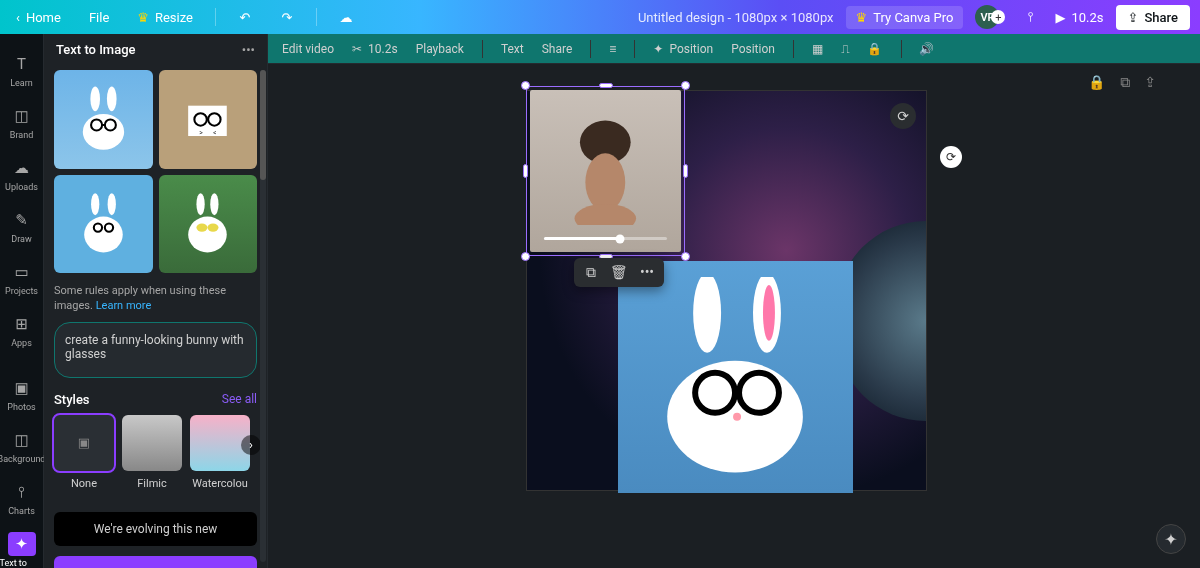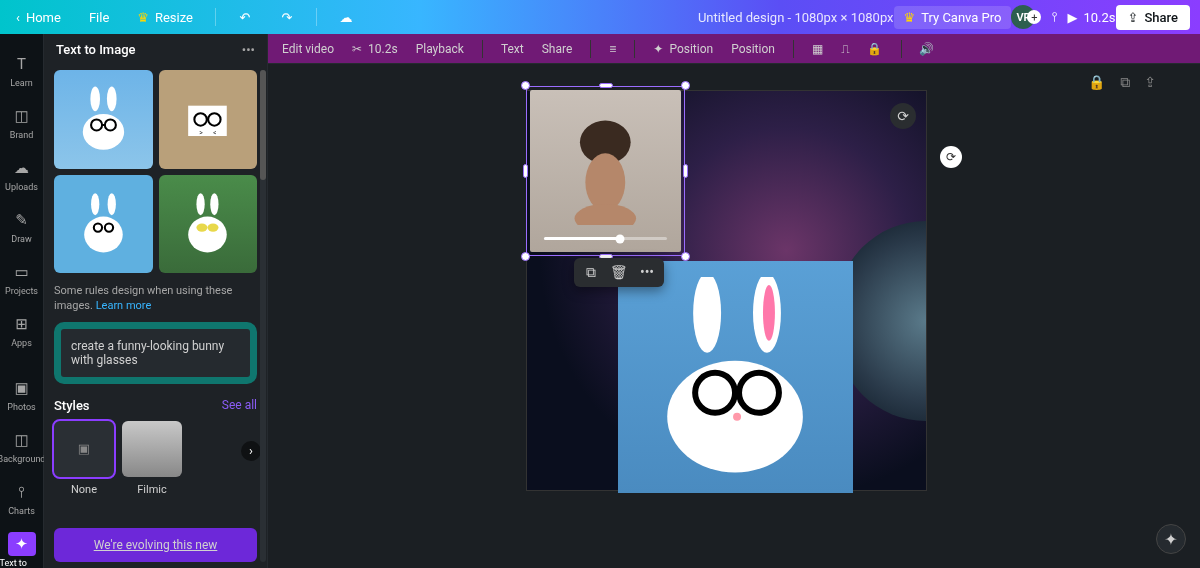--- a/index.html
+++ b/index.html
@@ -4,21 +4,21 @@
 <style>
 * { margin: 0; padding: 0; box-sizing: border-box; font-family: -apple-system, BlinkMacSystemFont, "Segoe UI", Roboto, sans-serif; }
 body { width: 1200px; height: 568px; overflow: hidden; background: #0d1216; color: #fff; display: flex; flex-direction: column; }
 
 
 .topbar { height: 34px; background: linear-gradient(90deg, #00c4cc 0%, #38b6ff 35%, #5b4ef5 65%, #8b3dff 100%); display: flex; align-items: center; padding: 0 10px; font-size: 13px; }
 .topbar .left { display: flex; align-items: center; gap: 16px; }
 .topbar .tbtn { display: flex; align-items: center; gap: 6px; cursor: pointer; padding: 4px 6px; border-radius: 4px; }
 .topbar .sep { width: 1px; height: 18px; background: rgba(255,255,255,.3); }
 .topbar .iconbtn { width: 26px; height: 26px; display: flex; align-items: center; justify-content: center; cursor: pointer; border-radius: 4px; }
-.topbar .right { margin-left: auto; display: flex; align-items: center; gap: 0; }
+.topbar .right { margin-left: auto; display: flex; align-items: center; gap: 12px; }
 .topbar .title { color: rgba(255,255,255,.85); font-size: 13px; }
 .topbar .trypro { background: rgba(255,255,255,.15); padding: 4px 10px; border-radius: 4px; display: flex; align-items: center; gap: 6px; cursor: pointer; }
 .avatar { width: 24px; height: 24px; border-radius: 50%; background: #2d5f4f; display: flex; align-items: center; justify-content: center; font-size: 11px; font-weight: 600; }
 .plusbadge { width: 14px; height: 14px; border-radius: 50%; background: #fff; color: #333; font-size: 11px; display: flex; align-items: center; justify-content: center; margin-left: -8px; }
 .playdur { display: flex; align-items: center; gap: 6px; cursor: pointer; }
 .share { background: #fff; color: #0d1216; padding: 5px 12px; border-radius: 4px; display: flex; align-items: center; gap: 6px; font-weight: 500; cursor: pointer; }
 .crown { color: #ffd700; }
 
 
 .main { flex: 1; display: flex; min-height: 0; }
@@ -37,38 +37,38 @@
 .panel-head .pttl { font-weight: 500; }
 .panel-body { flex: 1; overflow: hidden; padding: 0 10px 10px 10px; position: relative; }
 .thumbs { display: grid; grid-template-columns: 1fr 1fr; gap: 6px; margin-top: 6px; }
 .thumb { aspect-ratio: 1; border-radius: 6px; overflow: hidden; cursor: pointer; position: relative; }
 .thumb-a { background: linear-gradient(#6db4e8,#8cc5ea); display:flex;align-items:center;justify-content:center; }
 .thumb-b { background: #b9a07a; display:flex;align-items:center;justify-content:center; }
 .thumb-c { background: #5fb0e0; display:flex;align-items:center;justify-content:center; }
 .thumb-d { background: linear-gradient(#4a8c4a,#3a6b3a); display:flex;align-items:center;justify-content:center; }
 .rules { font-size: 11px; color: #a6a6a6; margin: 10px 0 8px; line-height: 1.4; }
 .rules a { color: #38b6ff; }
-.prompt { background: #252a2f; border: 7px solid #0f766e; border-radius: 10px; padding: 10px; font-size: 12px; color: #d0d0d0; min-height: 56px; }
+.prompt { background: #252a2f; border: 1px solid #0f766e; border-radius: 16px; padding: 10px; font-size: 12px; color: #d0d0d0; min-height: 56px; }
 .styles-head { display: flex; justify-content: space-between; align-items: center; margin: 14px 0 8px; }
 .styles-head .lbl { font-weight: 500; font-size: 13px; }
 .styles-head .see { font-size: 12px; color: #8b5cf6; cursor: pointer; }
 .styles-row { display: flex; gap: 8px; position: relative; }
 .style-card { width: 60px; display:flex; flex-direction:column; align-items:center; gap:6px; cursor:pointer; }
 .style-swatch { width: 60px; height: 56px; border-radius: 6px; background: #2a2f34; display:flex;align-items:center;justify-content:center; }
 .style-card.sel .style-swatch { outline: 2px solid #8b3dff; }
 .style-label { font-size: 11px; color: #d0d0d0; }
 .style-arrow { position: absolute; right: -4px; top: 20px; width: 20px; height: 20px; background: rgba(0,0,0,.5); border-radius: 50%; display:flex;align-items:center;justify-content:center; cursor:pointer; }
-.banner { background: #6d28d9; border-radius: 6px; padding: 10px; text-align: center; font-size: 12px; color: #d0d0d0; margin-top: 32px; text-decoration: underline; }
+.banner { background: #000000; border-radius: 6px; padding: 10px; text-align: center; font-size: 12px; color: #d0d0d0; margin-top: 22px; }
 .create-btn { background: #8b3dff; border-radius: 6px; padding: 10px; text-align: center; font-size: 13px; font-weight: 500; margin-top: 10px; cursor: pointer; display:flex;align-items:center;justify-content:center;gap:8px; }
 .panel-scroll { position:absolute; right:1px; top:6px; bottom:6px; width:6px; background:#2a2f34; border-radius:3px; }
 .panel-scroll .sthumb { position:absolute; left:0; right:0; top:0; height:110px; background:#555; border-radius:3px; }
 
 
 .editor { flex: 1; display: flex; flex-direction: column; background: #1b1f23; }
-.toolbar { height: 30px; background: #701a75; border-bottom: 1px solid #252a2f; display: flex; align-items: center; padding: 0 14px; gap: 18px; font-size: 12px; color: #d0d0d0; }
+.toolbar { height: 30px; background: #0f766e; border-bottom: 1px solid #252a2f; display: flex; align-items: center; padding: 0 14px; gap: 18px; font-size: 12px; color: #d0d0d0; }
 .toolbar .titem { display: flex; align-items: center; gap: 6px; cursor: pointer; }
 .toolbar .tsep { width: 1px; height: 18px; background: #333; }
 .canvas-wrap { flex: 1; position: relative; overflow: hidden; display:flex; flex-direction:column; }
 .canvas-area { flex:1; position:relative; }
 .page-icons { position:absolute; top:10px; right:44px; display:flex; gap:14px; color:#888; font-size:14px; }
 .page-icons span { cursor:pointer; }
 .canvas { position:absolute; left:258px; top:26px; width:401px; height:401px; background: radial-gradient(circle at 65% 40%, #6b3568 0%, #2d1f47 35%, #0a0e1e 70%); border:1px solid #333; }
 .planet { position:absolute; right:0; top:130px; width:90px; height:200px; border-radius:100px 0 0 100px; background: radial-gradient(circle at 100% 50%, #5a7a8a, #2a3a4a 60%, #0a1520); }
 .bunny-main { position:absolute; left:91px; top:170px; width:235px; height:232px; background: linear-gradient(#5aa0d6, #4a8bc0); display:flex;align-items:center;justify-content:center; }
 .refresh-badge { position:absolute; top:82px; left:672px; width:22px;height:22px;border-radius:50%;background:#fff;color:#333;display:flex;align-items:center;justify-content:center;font-size:12px;cursor:pointer; }
@@ -236,41 +236,45 @@
               <ellipse class="bunny-body" cx="50" cy="66" rx="28" ry="26"></ellipse>
               <ellipse class="bunny-body" cx="40" cy="22" rx="6" ry="16"></ellipse>
               <ellipse class="bunny-body" cx="60" cy="22" rx="6" ry="16"></ellipse>
               <ellipse fill="#e8d84a" cx="42" cy="56" rx="8" ry="6"></ellipse>
               <ellipse fill="#e8d84a" cx="58" cy="56" rx="8" ry="6"></ellipse>
             </svg>
         </div>
       </div>
 
       <div class="rules">
-        <span>Some rules design when using these images.</span>
+        <span>Some rules apply when using these images.</span>
         <a>Learn more</a>
       </div>
 
       <div class="prompt">create a funny-looking bunny with glasses</div>
 
       <div class="styles-head">
         <div class="lbl">Styles</div>
         <div class="see">See all</div>
       </div>
 
       <div class="styles-row">
         <div class="style-card sel">
           <div class="style-swatch">
               <span style="color:#888">▣</span>
             </div>
           <div class="style-label">None</div>
         </div>
         <div class="style-card">
           <div class="style-swatch" style="background:linear-gradient(#c8c8c8,#888)"></div>
           <div class="style-label">Filmic</div>
+        </div>
+        <div class="style-card">
+          <div class="style-swatch" style="background:linear-gradient(#f7b1c8,#8dd6e8)"></div>
+          <div class="style-label">Watercolou</div>
         </div>
         <div class="style-arrow">
             <span>›</span>
           </div>
       </div>
 
       <div class="banner">We're evolving this new</div>
 
       <div class="create-btn">
         <span>⟳</span>

